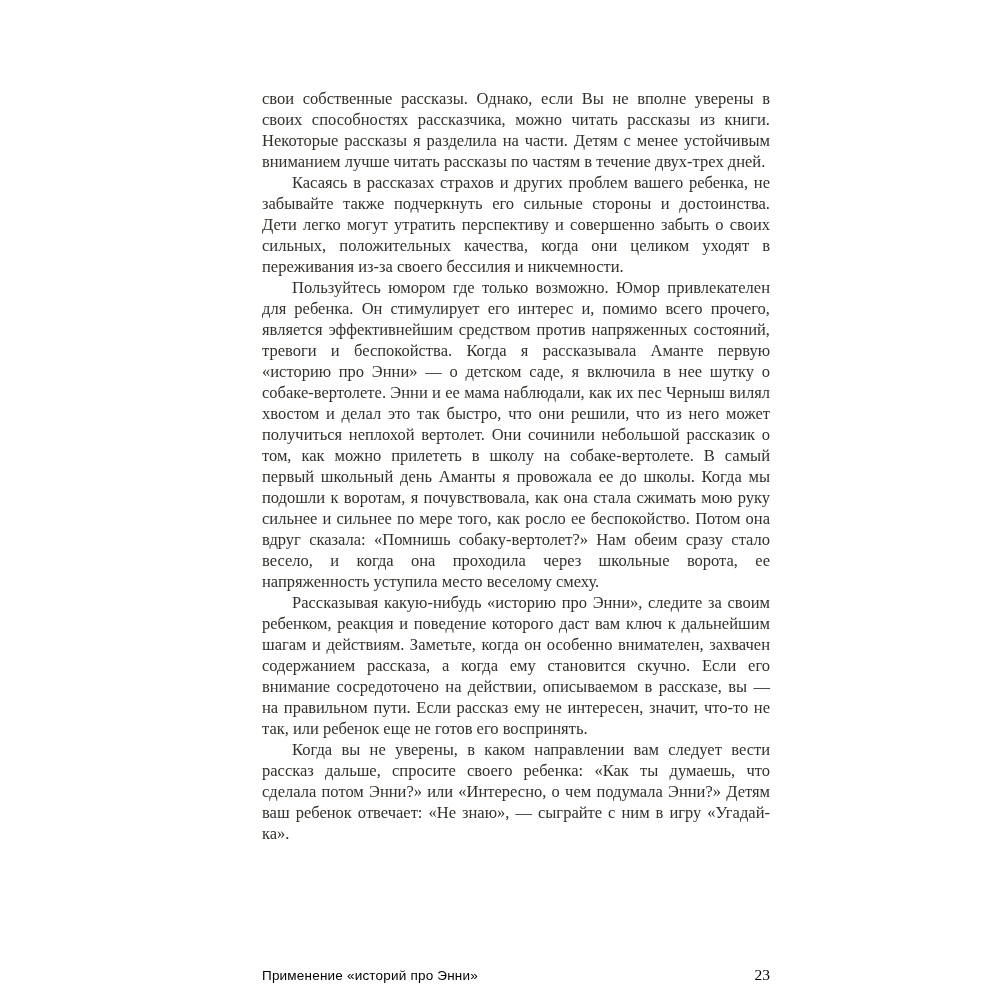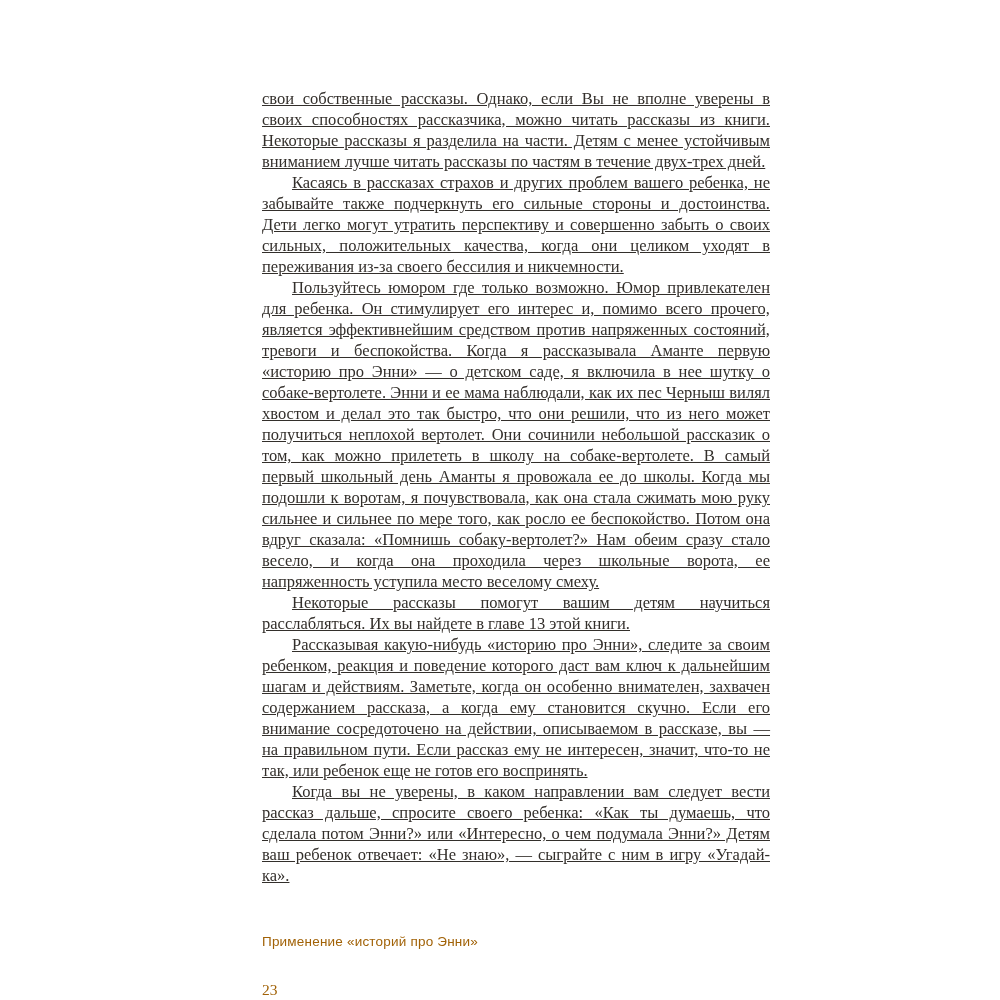--- a/index.html
+++ b/index.html
@@ -18,61 +18,58 @@
     .text-block {
       position: absolute;
       left: 262px;
       top: 88px;
       width: 508px;
       font-family: "Liberation Serif", "DejaVu Serif", serif;
       font-size: 16.5px;
       line-height: 21px;
       color: #332f2b;
       text-align: justify;
-      text-decoration: underline;
     }
     .para {
       margin: 0;
       text-indent: 30px;
     }
     .para.no-indent {
       text-indent: 0;
     }
     .page-footer {
       position: absolute;
       left: 262px;
       width: 508px;
       top: 934px;
       display: flex;
       justify-content: space-between;
       align-items: baseline;
       font-family: "Liberation Sans", "DejaVu Sans", sans-serif;
-      color: #a16207;
-      flex-direction: column;
+      color: #000000;
     }
     .running-title {
       font-size: 13.5px;
       letter-spacing: 0.2px;
     }
     .page-number {
       font-family: "Liberation Serif", "DejaVu Serif", serif;
       font-size: 15.5px;
       margin-top: 32px;
     }
   </style>
 </head>
 <body>
 
 <div class="book-page">
 
   <main class="text-block">
     <p class="para no-indent">свои собственные рассказы. Однако, если Вы не вполне уверены в своих способностях рассказчика, можно читать рассказы из книги. Некоторые рассказы я разделила на части. Детям с менее устойчивым вниманием лучше читать рассказы по частям в течение двух-трех дней.</p>
     <p class="para">Касаясь в рассказах страхов и других проблем вашего ребенка, не забывайте также подчеркнуть его сильные стороны и достоинства. Дети легко могут утратить перспективу и совершенно забыть о своих сильных, положительных качества, когда они целиком уходят в переживания из-за своего бессилия и никчемности.</p>
     <p class="para">Пользуйтесь юмором где только возможно. Юмор привлекателен для ребенка. Он стимулирует его интерес и, помимо всего прочего, является эффективнейшим средством против напряженных состояний, тревоги и беспокойства. Когда я рассказывала Аманте первую «историю про Энни» — о детском саде, я включила в нее шутку о собаке-вертолете. Энни и ее мама наблюдали, как их пес Черныш вилял хвостом и делал это так быстро, что они решили, что из него может получиться неплохой вертолет. Они сочинили небольшой рассказик о том, как можно прилететь в школу на собаке-вертолете. В самый первый школьный день Аманты я провожала ее до школы. Когда мы подошли к воротам, я почувствовала, как она стала сжимать мою руку сильнее и сильнее по мере того, как росло ее беспокойство. Потом она вдруг сказала: «Помнишь собаку-вертолет?» Нам обеим сразу стало весело, и когда она проходила через школьные ворота, ее напряженность уступила место веселому смеху.</p>
-    <p class="para">Некоторые рассказы помогут вашим детям научиться расслабляться. Их вы найдете в главе 13 этой книги.</p>
     <p class="para">Рассказывая какую-нибудь «историю про Энни», следите за своим ребенком, реакция и поведение которого даст вам ключ к дальнейшим шагам и действиям. Заметьте, когда он особенно внимателен, захвачен содержанием рассказа, а когда ему становится скучно. Если его внимание сосредоточено на действии, описываемом в рассказе, вы — на правильном пути. Если рассказ ему не интересен, значит, что-то не так, или ребенок еще не готов его воспринять.</p>
     <p class="para">Когда вы не уверены, в каком направлении вам следует вести рассказ дальше, спросите своего ребенка: «Как ты думаешь, что сделала потом Энни?» или «Интересно, о чем подумала Энни?» Детям ваш ребенок отвечает: «Не знаю», — сыграйте с ним в игру «Угадай-ка».</p>
   </main>
 
   <footer class="page-footer">
     <span class="running-title">Применение «историй про Энни»</span>
     <span class="page-number">23</span>
   </footer>
 
 </div>

